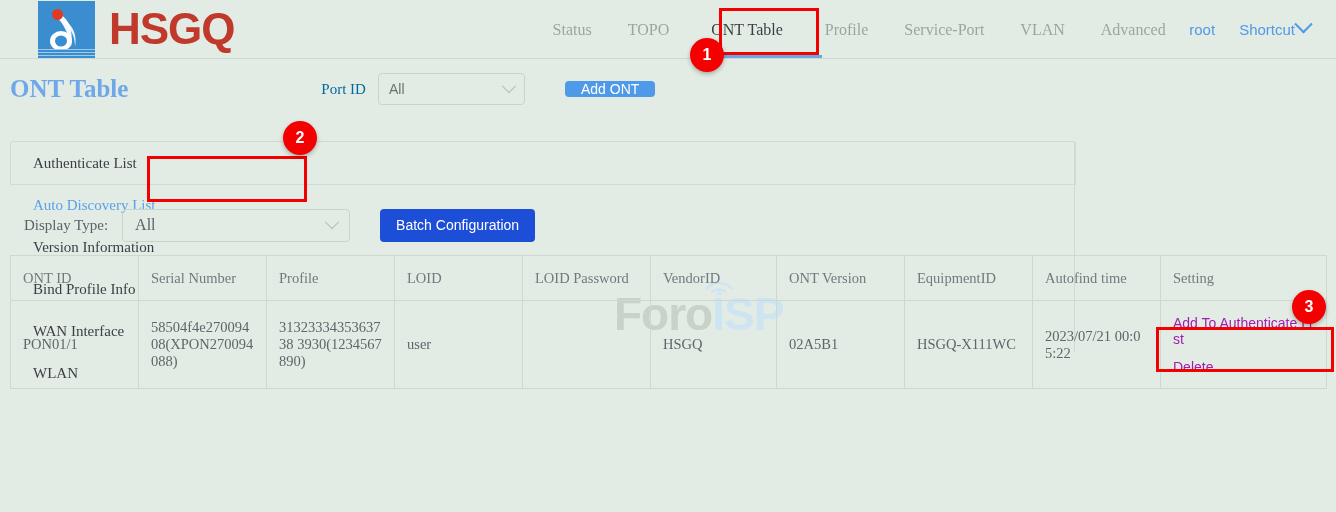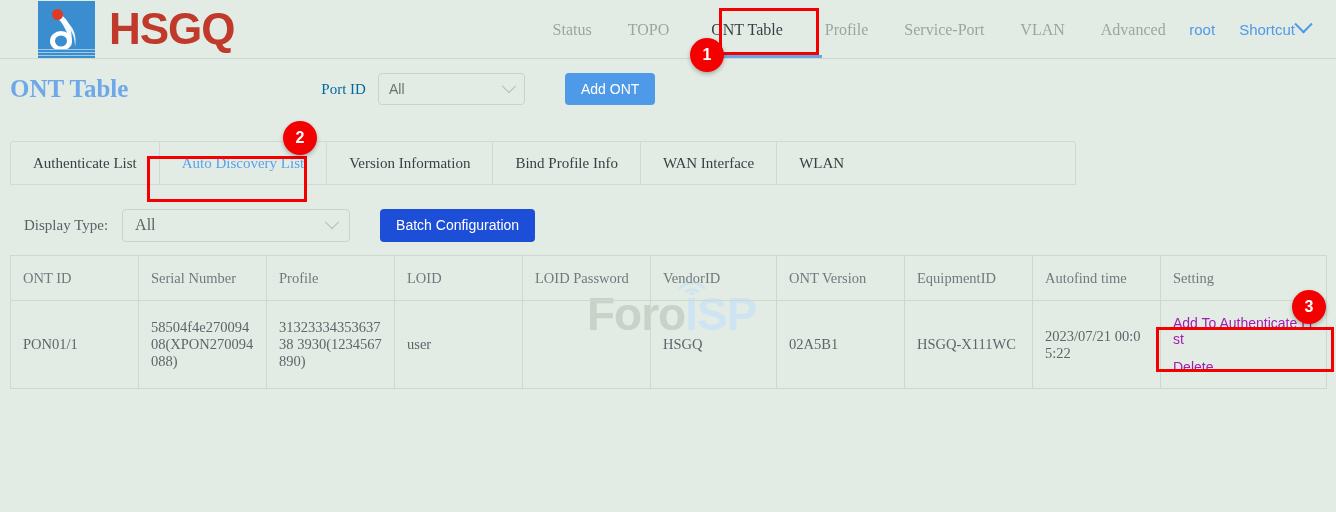--- a/index.html
+++ b/index.html
@@ -164,37 +164,38 @@
     border-bottom: 1.5px solid #b3c0b5;
     transform: rotate(45deg) translate(-2px,-2px);
   }
   .btn-primary {
     background: #4e9ae8;
     color: #fff;
     font-family: "Liberation Sans", "DejaVu Sans", sans-serif;
     font-size: 14px;
     border: none;
     border-radius: 4px;
-    height: 32px;
+    height: 16px;
     padding: 0 16px;
     cursor: pointer;
     margin-left: 40px;
   }
 
   
   .tabs {
     display: flex;
     margin: 22px 10px 0 10px;
     border: 1px solid #cfdbd1;
     border-bottom: 1px solid #cfdbd1;
     border-radius: 3px 3px 0 0;
     width: 1066px;
     box-sizing: border-box;
     height: 44px;
     background: transparent;
+    flex-direction: column;
   }
   .tab {
     padding: 0 22px;
     line-height: 42px;
     font-size: 15px;
     color: #3a3f44;
     border-right: 1px solid #cfdbd1;
     cursor: pointer;
     white-space: nowrap;
   }
@@ -233,21 +234,21 @@
     border-radius: 4px;
     height: 33px;
     padding: 0 16px;
     cursor: pointer;
     margin-left: 30px;
   }
 
   
   .watermark {
     position: absolute;
-    left: 587px;
+    left: 614px;
     top: 228px;
     font-family: "Liberation Sans", "DejaVu Sans", sans-serif;
     font-size: 46px;
     font-weight: bold;
     z-index: 0;
     pointer-events: none;
     letter-spacing: -1px;
   }
   .wm-foro { color: #c8d2c9; }
   .wm-isp  { color: #cfe4f2; }

